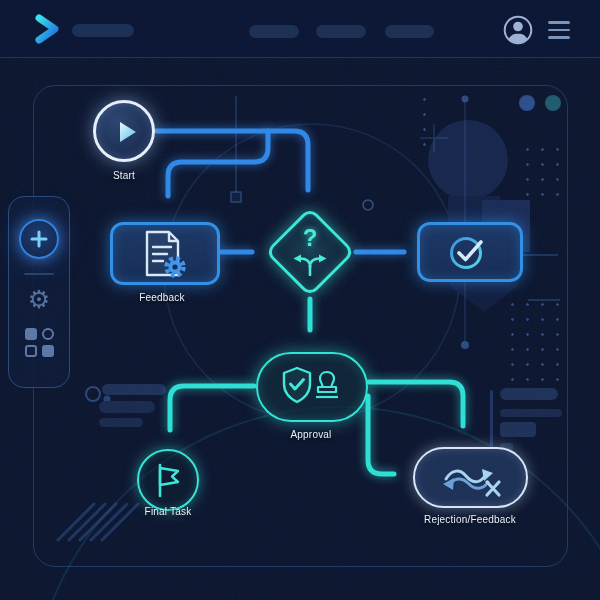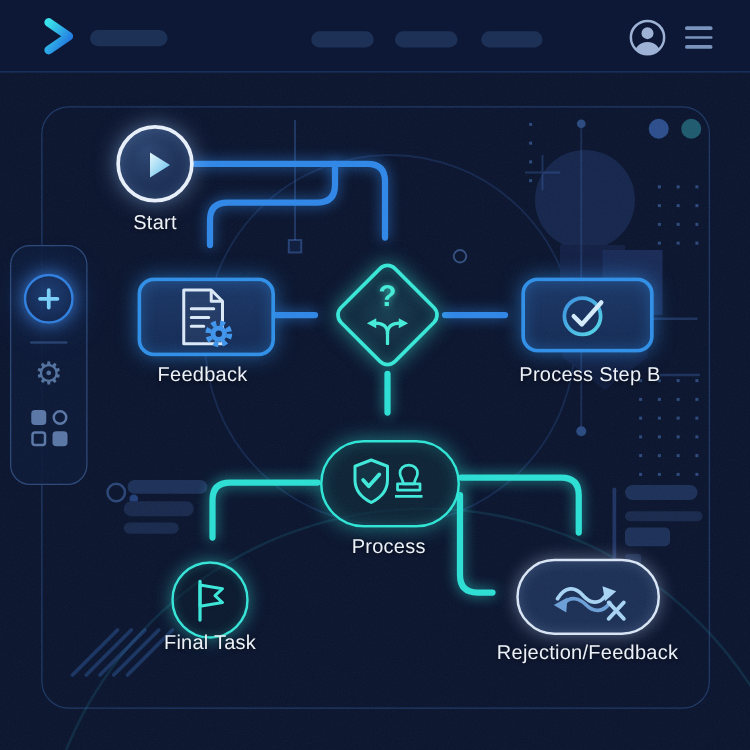--- a/index.html
+++ b/index.html
@@ -76,21 +76,21 @@
   .n-appr{left:256px;top:295px;width:112px;height:70px;border-radius:35px;border:2.5px solid #2ee6d6;
           background:rgba(14,42,58,.7);
           box-shadow:0 0 16px rgba(46,230,214,.5),inset 0 0 12px rgba(46,230,214,.22);}
   .n-final{left:137px;top:392px;width:62px;height:62px;border-radius:50%;border:2.5px solid #35e5d8;
            background:rgba(10,30,46,.45);
            box-shadow:0 0 14px rgba(53,229,216,.5),inset 0 0 8px rgba(53,229,216,.25);}
   .n-rej{left:413px;top:390px;width:115px;height:61px;border-radius:31px;border:2.5px solid #d9e6f6;
          background:#1b2f55;
          box-shadow:0 0 14px rgba(190,215,250,.45),inset 0 0 10px rgba(190,215,250,.2);}
   
-  .lbl{position:absolute;z-index:5;color:#eef3fa;font-size:16px;letter-spacing:.2px;
+  .lbl{position:absolute;z-index:5;color:#eef3fa;font-size:10px;letter-spacing:.2px;
        transform:translateX(-50%);white-space:nowrap;text-shadow:0 1px 3px rgba(0,0,0,.6);}
 </style>
 </head>
 <body>
 
 <div class="stage">
 
   <header class="topbar">
     <div class="logo">
       <svg width="30" height="32" viewBox="0 0 30 32">
@@ -289,22 +289,21 @@
         <path d="M8 22 C14 12 22 12 28 19 C34 26 41 27 46 20" fill="none" stroke="#a8d4f4" stroke-width="3" stroke-linecap="round"></path>
         <polygon points="44,12 55,16 46,24" fill="#a8d4f4"></polygon>
         <path d="M50 25 C45 33 37 33 31 27 C25 21 18 20 13 26" fill="none" stroke="#6b9fd8" stroke-width="3" stroke-linecap="round"></path>
         <polygon points="16,21 5,27 15,33" fill="#6b9fd8"></polygon>
         <path d="M49 25 L61 38 M61 25 L49 38" stroke="#a8d4f4" stroke-width="3.2" stroke-linecap="round"></path>
       </svg>
     </div>
 
     <div class="lbl" style="left:124px;top:113px">Start</div>
     <div class="lbl" style="left:162px;top:235px">Feedback</div>
-    <div class="lbl" style="left:472px;top:235px">Process Step B</div>
-    <div class="lbl" style="left:311px;top:372px">Process</div>
+    <div class="lbl" style="left:311px;top:372px">Approval</div>
     <div class="lbl" style="left:168px;top:449px">Final Task</div>
     <div class="lbl" style="left:470px;top:457px">Rejection/Feedback</div>
 
     <svg class="noise" width="600" height="543">
       <filter id="nz">
           <feTurbulence type="fractalNoise" baseFrequency="0.9" numOctaves="2"></feTurbulence>
         </filter>
       <rect width="600" height="543" filter="url(#nz)"></rect>
     </svg>
   </div>

